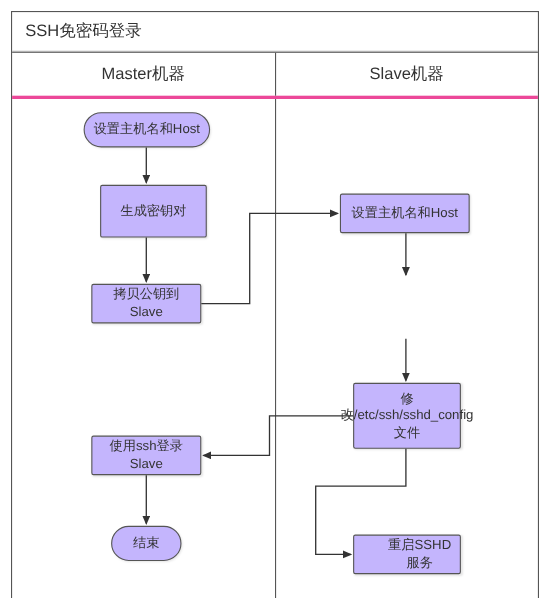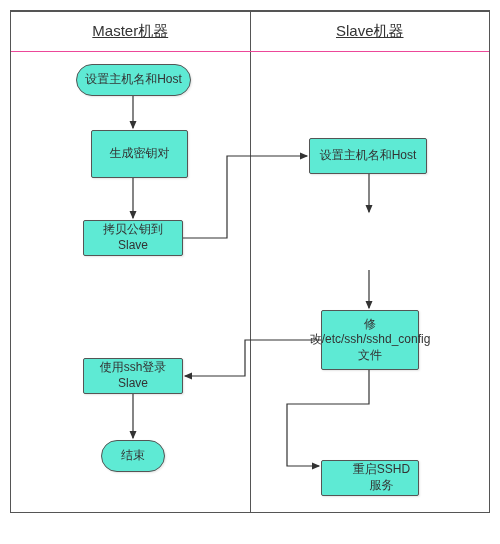--- a/index.html
+++ b/index.html
@@ -16,23 +16,22 @@
     border: 1px solid #555;
     width: 480px;
   }
   .title-bar {
     padding: 8px 12px;
     font-size: 15px;
     border-bottom: 1px solid #ccc;
   }
   .columns-header {
     display: flex;
-    border-bottom: 1px solid #ec4899;
+    border-bottom: 3px solid #ec4899;
     border-top: 1px solid #555;
-    text-decoration: underline;
   }
   .col-header {
     flex: 1;
     text-align: center;
     padding: 10px 0;
     font-size: 15px;
   }
   .col-divider-h {
     width: 1px;
     background: #555;
@@ -46,21 +45,21 @@
     flex: 1;
     position: relative;
   }
   .col-divider-b {
     width: 1px;
     background: #555;
   }
   .node {
     position: absolute;
     border: 1px solid #555;
-    background: #5eead4;
+    background: #c4b5fd;
     text-align: center;
     display: flex;
     align-items: center;
     justify-content: center;
     font-size: 12px;
     line-height: 1.3;
     padding: 4px;
     box-shadow: 1px 1px 2px rgba(0,0,0,0.1);
   }
   .node.rect { border-radius: 2px; }
@@ -71,20 +70,21 @@
     width: 100%; height: 100%;
     pointer-events: none;
   }
   .edge { stroke: #333; stroke-width: 1.2; fill: none; }
   .arrowhead { fill: #333; }
 </style>
 </head>
 <body>
 
 <div class="outer">
+  <div class="title-bar">SSH免密码登录</div>
   <div class="columns-header">
     <div class="col-header">Master机器</div>
     <div class="col-divider-h"></div>
     <div class="col-header">Slave机器</div>
   </div>
   <div class="body-area">
 
     <div class="node terminator" style="left:65px; top:12px; width:115px; height:32px;">设置主机名和Host</div>
 
     <div class="node rect" style="left:80px; top:78px; width:97px; height:48px;">生成密钥对</div>
@@ -93,21 +93,21 @@
 
     <div class="node terminator" style="left:90px; top:388px; width:64px; height:32px;">结束</div>
 
     <div class="node rect" style="left:72px; top:306px; width:100px; height:36px;">使用ssh登录Slave</div>
 
     <div class="node rect" style="left:298px; top:86px; width:118px; height:36px;">设置主机名和Host</div>
 
 
     <div class="node rect" style="left:310px; top:258px; width:98px; height:60px;">修改/etc/ssh/sshd_config文件</div>
 
-    <div class="node rect" style="left:310px; top:408px; width:98px; height:36px;padding-left:27px;">重启SSHD服务</div>
+    <div class="node rect" style="left:310px; top:396px; width:98px; height:36px;padding-left:27px;">重启SSHD服务</div>
 
     <svg class="svg-layer" viewBox="0 0 478 460" preserveAspectRatio="none">
       <defs>
         <marker id="ah" markerWidth="8" markerHeight="8" refX="6" refY="3" orient="auto">
           <path d="M0,0 L7,3 L0,6 Z" class="arrowhead"></path>
         </marker>
       </defs>
 
       <path class="edge" d="M122,44 L122,76" marker-end="url(#ah)"></path>
 

